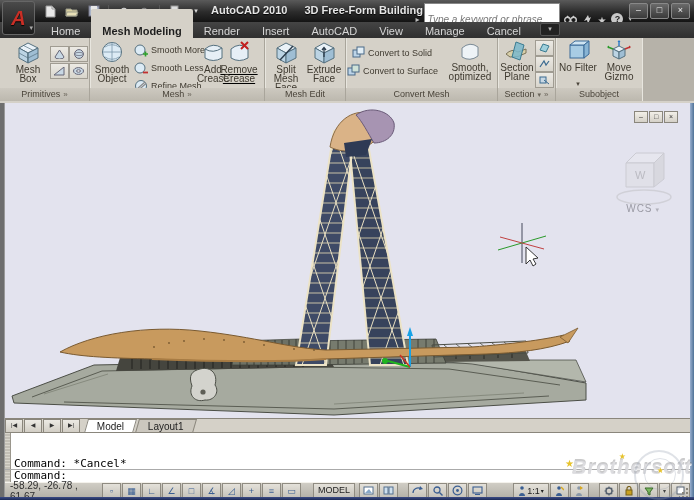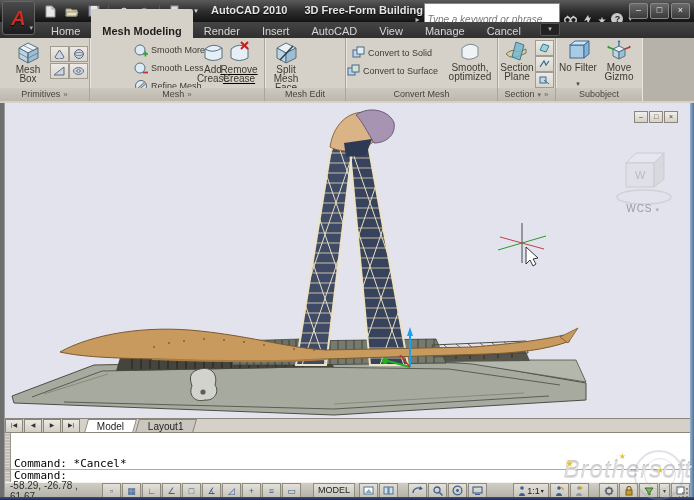--- a/index.html
+++ b/index.html
@@ -106,21 +106,21 @@
                radial-gradient(circle at 4px 6px,#8a867c 1px,transparent 1.4px),
                radial-gradient(circle at 8px 10px,#8a867c 1px,transparent 1.4px),
                radial-gradient(circle at 4px 10px,#8a867c 1px,transparent 1.4px),
                radial-gradient(circle at 0px 10px,#8a867c 1px,transparent 1.4px);}
   
   .bl{position:absolute;left:0;top:103px;width:4px;height:394px;background:#6e6e6e;border-right:1px solid #9a9a9a;}
   .br{position:absolute;right:0;top:103px;width:4px;height:394px;background:linear-gradient(90deg,#9ab0d0,#4f7296);}
   .bb{position:absolute;left:0;top:497px;width:694px;height:3px;background:linear-gradient(#3c4c86,#1c2a56);}
   
   .watermark{position:absolute;right:2px;top:456px;z-index:20;pointer-events:none;}
-  .wm-text{font-size:24px;font-weight:normal;font-style:italic;color:rgba(205,205,210,0.62);
+  .wm-text{font-size:20px;font-weight:bold;font-style:italic;color:rgba(205,205,210,0.62);
     text-shadow:0 1px 0 rgba(255,255,255,0.8),0 -1px 0 rgba(120,120,120,0.4);letter-spacing:1px;}
   .wm-star{position:absolute;color:#e7c32c;font-size:10px;text-shadow:0 0 2px #fff;}
   .wm-star::after{content:"★";}
   .wm-globe{position:absolute;border:2px solid rgba(150,160,175,0.30);border-radius:50%;}
 </style>
 </head>
 <body>
 
 <div id="app">
 
@@ -239,20 +239,27 @@
             <ellipse cx="5.5" cy="4" rx="5" ry="3.4" fill="#c8d8e4" stroke="#667"></ellipse>
             <ellipse cx="5.5" cy="4" rx="2" ry="1.2" fill="#fff" stroke="#667"></ellipse>
           </svg>
       </div>
       <div class="plabel">
         <span>Primitives</span><span class="fly"></span>
       </div>
     </div>
 
     <div class="panel" style="left:90px;width:174px;">
+      <div class="bigbtn" style="left:2px;top:2px;width:40px;">
+        <svg width="24" height="24" viewBox="0 0 24 24">
+          <circle cx="12" cy="12" r="9.5" fill="#dcebf5" stroke="#55707f"></circle>
+          <path d="M3,12 h18 M12,2.5 v19 M5,7 a12,12 0 0 1 14,0 M5,17 a12,12 0 0 0 14,0" stroke="#7a96a8" stroke-width="0.8" fill="none"></path>
+        </svg>
+        <span class="lbl">Smooth Object</span>
+      </div>
       <div class="smallbtn" style="left:44px;top:4px;">
         <svg width="14" height="14" viewBox="0 0 14 14">
           <circle cx="6" cy="7" r="5" fill="#dcebf5" stroke="#55707f"></circle>
             <path d="M9,11 h5 M11.5,8.5 v5" stroke="#2ca02c" stroke-width="1.6"></path>
         </svg>
         <span class="lbl">Smooth More</span>
       </div>
       <div class="smallbtn" style="left:44px;top:22px;">
         <svg width="14" height="14" viewBox="0 0 14 14">
           <circle cx="6" cy="7" r="5" fill="#dcebf5" stroke="#55707f"></circle>
@@ -288,20 +295,29 @@
 
     <div class="panel" style="left:265px;width:80px;">
       <div class="bigbtn" style="left:2px;top:2px;width:38px;">
         <svg width="26" height="24" viewBox="0 0 26 24">
           <polygon points="4,8 13,3 23,8 13,13" fill="#eaf2f8" stroke="#55707f"></polygon>
           <polygon points="4,8 13,13 13,23 4,18" fill="#bcd4e4" stroke="#55707f"></polygon>
           <polygon points="23,8 13,13 13,23 23,18" fill="#9fbed4" stroke="#55707f"></polygon>
           <path d="M7,20 L20,6" stroke="#2a3a4a" stroke-width="1.4"></path>
         </svg>
         <span class="lbl">Split Mesh Face</span>
+      </div>
+      <div class="bigbtn" style="left:40px;top:2px;width:38px;">
+        <svg width="26" height="24" viewBox="0 0 26 24">
+          <polygon points="4,8 13,3 23,8 13,13" fill="#eaf2f8" stroke="#55707f"></polygon>
+          <polygon points="4,8 13,13 13,23 4,18" fill="#bcd4e4" stroke="#55707f"></polygon>
+          <polygon points="23,8 13,13 13,23 23,18" fill="#9fbed4" stroke="#55707f"></polygon>
+          <path d="M13,17 L13,8 M11,10 L13,7.5 L15,10" stroke="#2a3a4a" stroke-width="1.3" fill="none"></path>
+        </svg>
+        <span class="lbl">Extrude Face</span>
       </div>
       <div class="plabel">
         <span>Mesh Edit</span>
       </div>
     </div>
 
     <div class="panel" style="left:346px;width:151px;">
       <div class="smallbtn" style="left:6px;top:7px;">
         <svg width="13" height="13" viewBox="0 0 13 13">
           <rect x="1" y="4" width="7" height="7" fill="#bcd4e8" stroke="#4a6a88"></rect>

